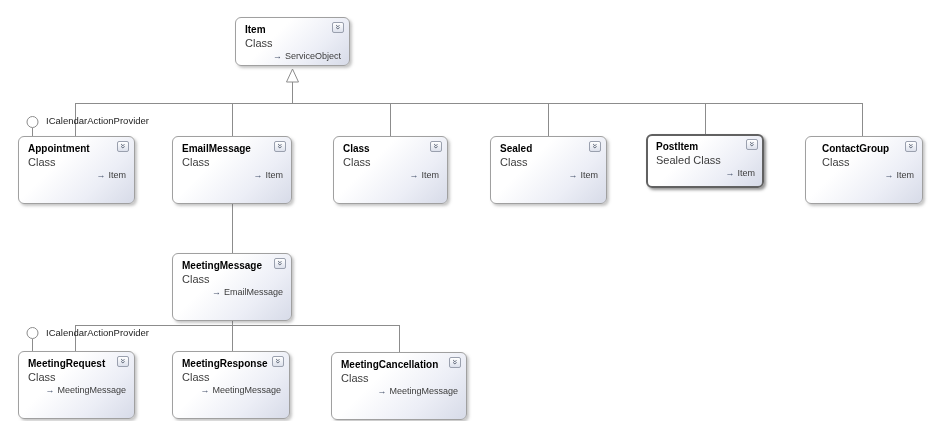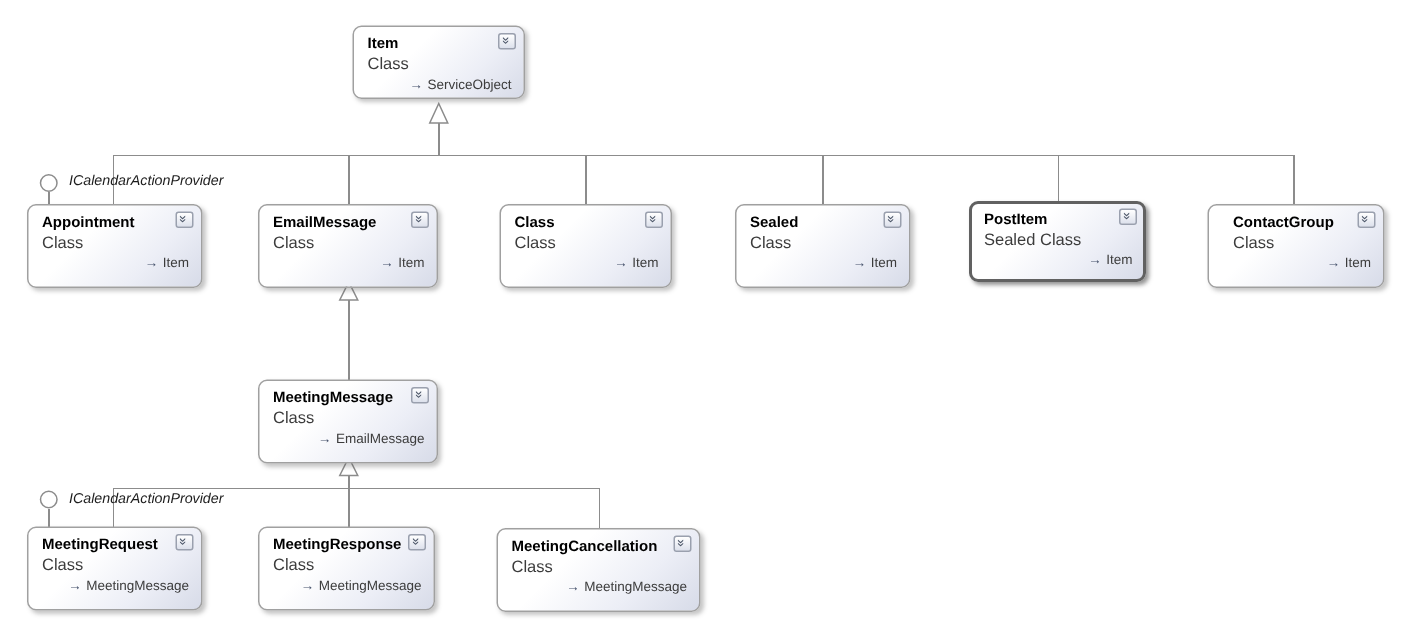--- a/index.html
+++ b/index.html
@@ -2,21 +2,21 @@
 <html><head>
 <meta charset="utf-8">
 <style>
   html,body{margin:0;padding:0;background:#fff;}
   #canvas{
     position:relative;width:937px;height:421px;background:#ffffff;overflow:hidden;
     font-family:"Liberation Sans",sans-serif;
   }
   #wires{position:absolute;left:0;top:0;width:937px;height:421px;}
   .cls{
-    position:absolute;box-sizing:border-box;height:56px;
+    position:absolute;box-sizing:border-box;height:68px;
     border:1px solid #a0a0a0;border-radius:6px;
     background:linear-gradient(135deg,#ffffff 35%,#eceef6 70%,#d7dbe8 100%);
     box-shadow:2px 2px 3px rgba(90,90,90,0.35);
     padding:5px 8px 0 9px;cursor:default;
   }
   .cls.selected{
     border:2px solid #616161;
     box-shadow:2px 2px 3px rgba(60,60,60,0.55);
     padding:4px 7px 0 8px;
   }
@@ -29,21 +29,21 @@
     border:1px solid #9aa0ae;border-radius:2px;
     background:linear-gradient(#ffffff,#dde1ec);
     padding:0;line-height:8px;text-align:center;cursor:pointer;
   }
   .cls.selected .expander{top:3px;right:4px;}
   .expander .chev{
     display:inline-block;font-size:9px;color:#4c5668;
     transform:rotate(90deg);position:relative;top:-1px;left:0px;
   }
   .iface-label{
-    position:absolute;font-size:9.5px;color:#1c1c1c;white-space:nowrap;font-style:italic;
+    position:absolute;font-size:9.5px;color:#1c1c1c;white-space:nowrap;
   }
 </style>
 </head>
 <body>
 
 <div id="canvas">
 
   <svg id="wires" width="937" height="421" viewBox="0 0 937 421">
     <g stroke="#8c8c8c" stroke-width="1" fill="none" shape-rendering="crispEdges">
 

